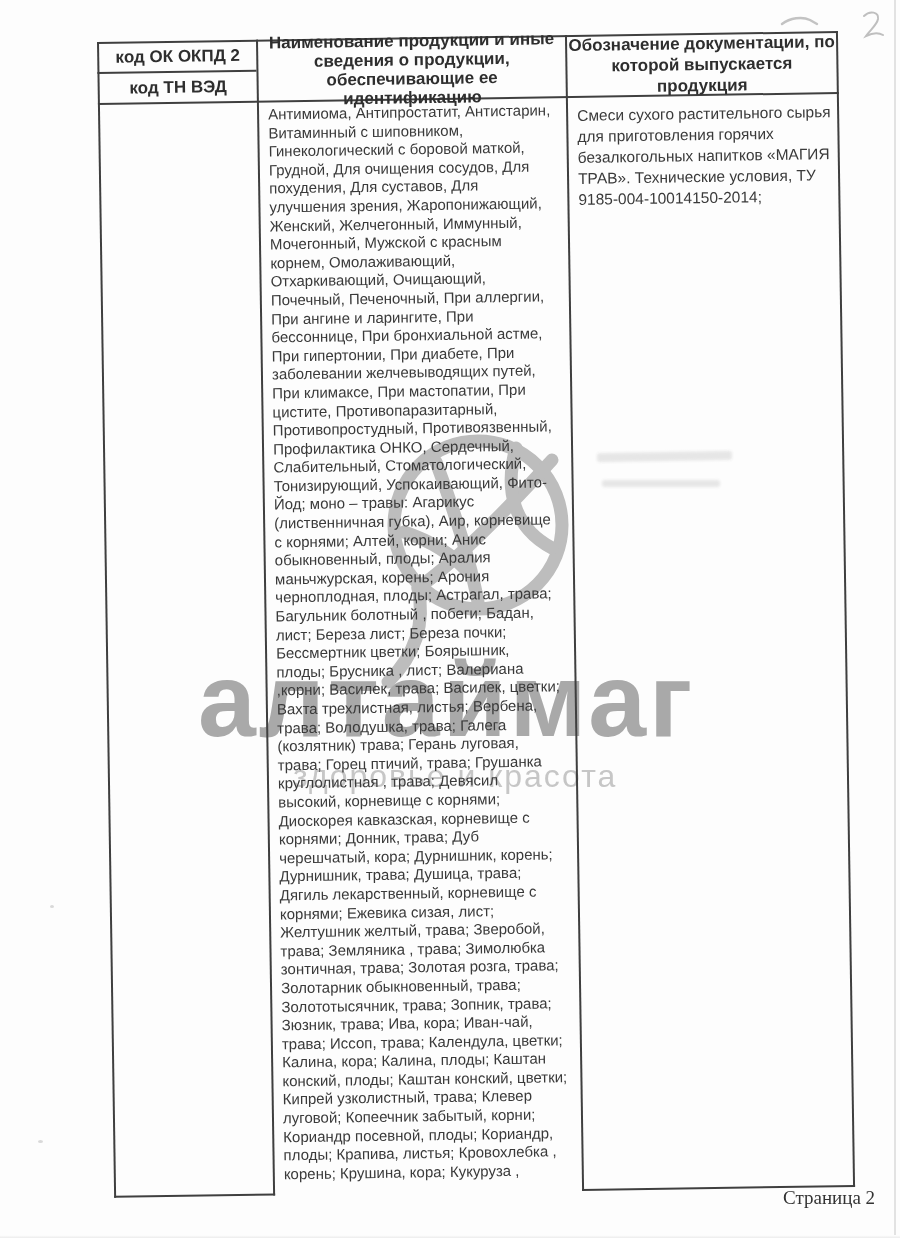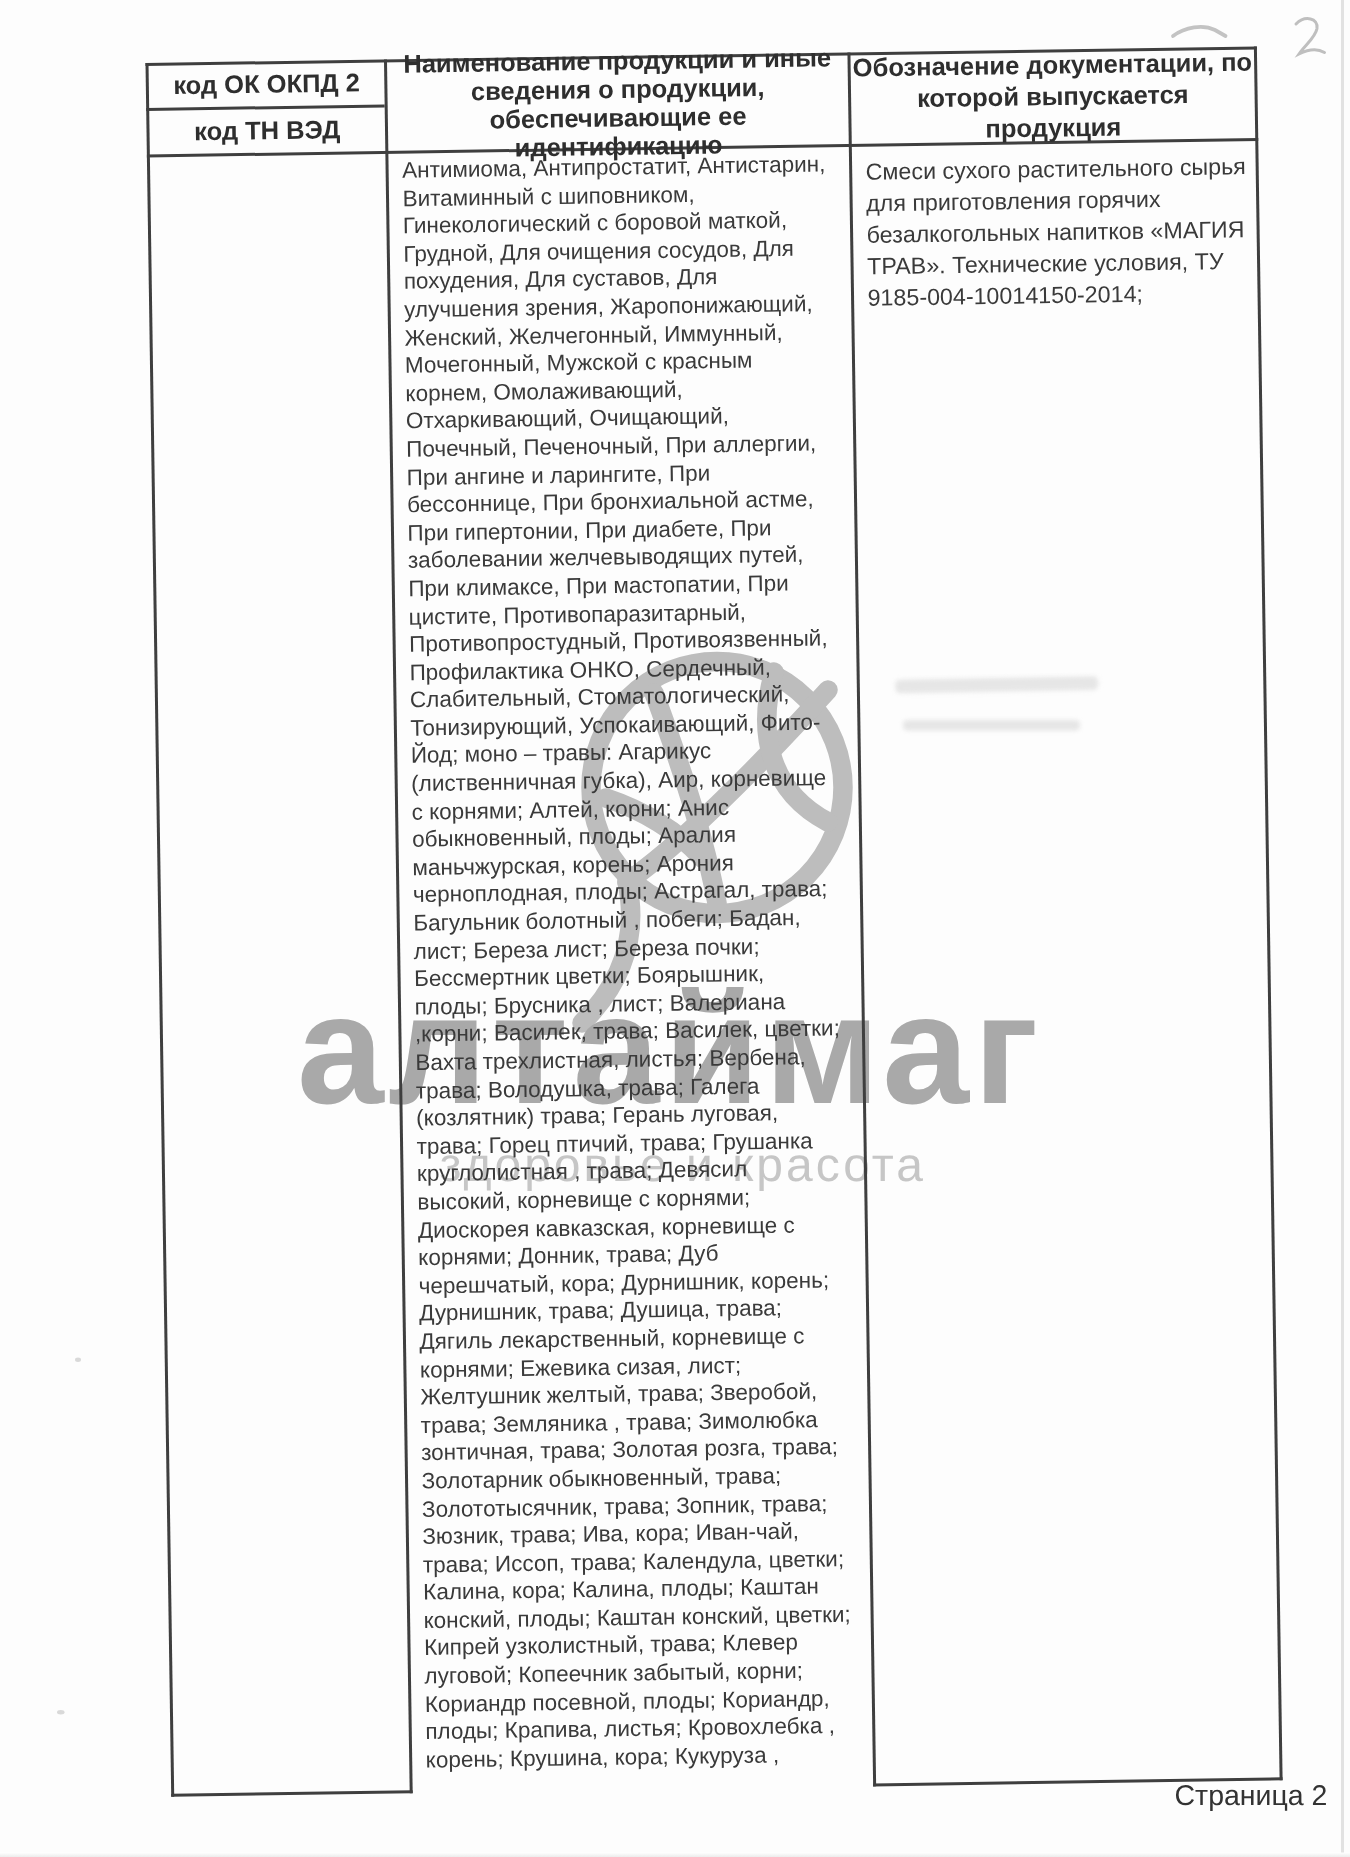--- a/index.html
+++ b/index.html
@@ -45,21 +45,21 @@
     white-space:pre-line;color:#2e2e2e;
   }
   .body-txt{
     white-space:pre-line;color:#3a3a3a;
   }
   .col2-body{font-size:15px;line-height:18.6px;letter-spacing:0px;}
   .col3-body{font-size:15.5px;line-height:21px;}
 
   .footer{
     position:absolute;left:783px;top:1187px;z-index:3;
-    font-family:Liberation Sans, sans-serif;font-size:19px;color:#333;
+    font-family:Liberation Serif, serif;font-size:19px;color:#333;
     white-space:nowrap;
   }
   .marks-topright{position:absolute;left:770px;top:4px;z-index:3;}
 </style>
 </head>
 <body>
 
 <div class="page">
 
   <div class="edge-right"></div>

